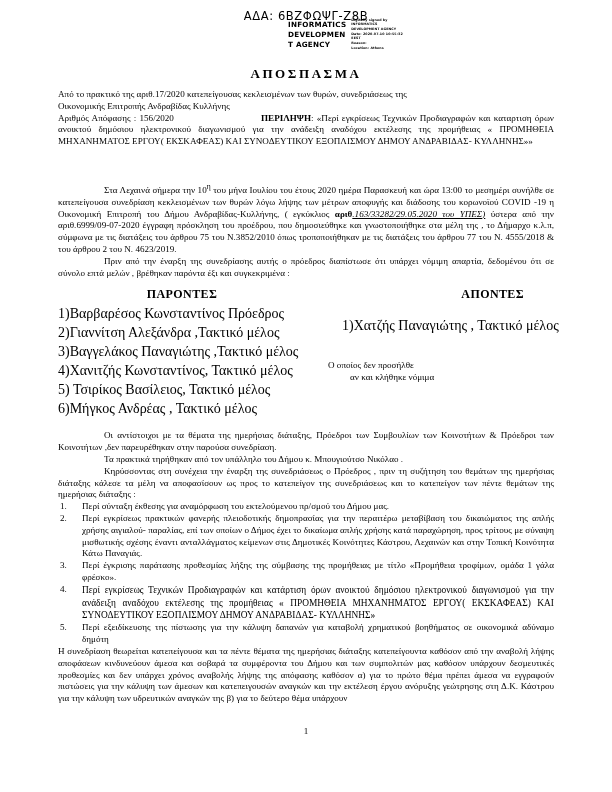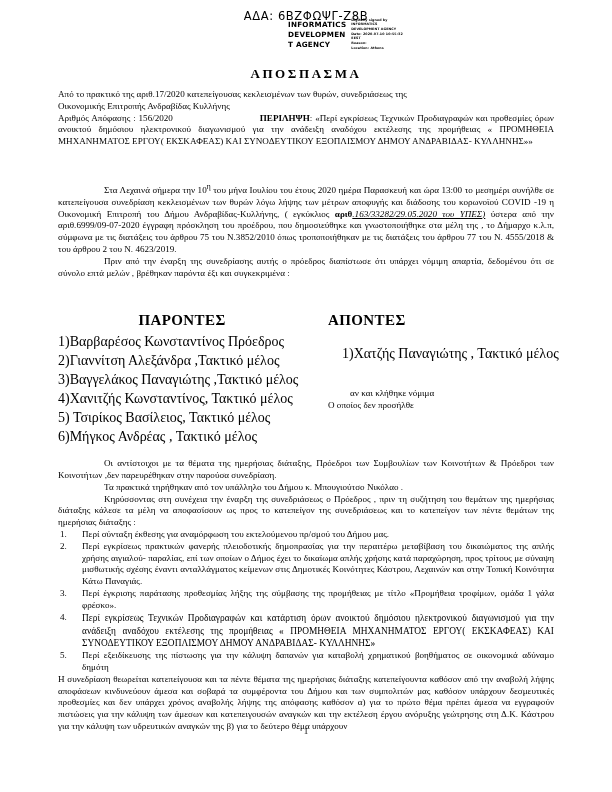--- a/index.html
+++ b/index.html
@@ -106,26 +106,25 @@
     margin-top: 2px;
   }
   .att-col {
     width: 50%;
     box-sizing: border-box;
   }
   .att-col.right { padding-left: 22px; }
   .att-head {
     text-align: center;
     font-weight: bold;
-    font-size: 15px;
+    font-size: 12px;
     letter-spacing: 0.4px;
     margin-bottom: 1px;
-    margin-top: 24px;
-  }
-  .att-col.right .att-head { text-align: left; padding-right: 30px; }
+  }
+  .att-col.right .att-head { text-align: right; padding-right: 30px; }
   .att-item {
     font-size: 14px;
     line-height: 1.36;
     white-space: nowrap;
   }
   .att-col.right .att-item { padding-left: 14px; margin-top: 13px; }
   .att-note {
     font-size: 9.1px;
     line-height: 1.36;
     white-space: nowrap;
@@ -187,21 +186,21 @@
 
   <div class="content">
 
     <div class="doc-title">ΑΠΟΣΠΑΣΜΑ</div>
 
     <p>Από το πρακτικό  της αριθ.17/2020  κατεπείγουσας  κεκλεισμένων  των θυρών,     συνεδριάσεως    της</p>
     <p>Οικονομικής Επιτροπής Ανδραβίδας Κυλλήνης</p>
 
     <p>
       <span>Αριθμός Απόφασης : 156/2020</span>
-      <span style="display:inline-block;width:84px"></span><span class="bold">ΠΕΡΙΛΗΨΗ</span><span>: </span><span>«Περί εγκρίσεως  Τεχνικών Προδιαγραφών και προθεσμίες όρων ανοικτού  δημόσιου ηλεκτρονικού διαγωνισμού για την ανάδειξη αναδόχου εκτέλεσης της προμήθειας « ΠΡΟΜΗΘΕΙΑ  ΜΗΧΑΝΗΜΑΤΟΣ ΕΡΓΟΥ( ΕΚΣΚΑΦΕΑΣ)  ΚΑΙ ΣΥΝΟΔΕΥΤΙΚΟΥ ΕΞΟΠΛΙΣΜΟΥ ΔΗΜΟΥ ΑΝΔΡΑΒΙΔΑΣ- ΚΥΛΛΗΝΗΣ»»</span>
+      <span style="display:inline-block;width:84px"></span><span class="bold">ΠΕΡΙΛΗΨΗ</span><span>: </span><span>«Περί εγκρίσεως  Τεχνικών Προδιαγραφών και καταρτιση όρων ανοικτού  δημόσιου ηλεκτρονικού διαγωνισμού για την ανάδειξη αναδόχου εκτέλεσης της προμήθειας « ΠΡΟΜΗΘΕΙΑ  ΜΗΧΑΝΗΜΑΤΟΣ ΕΡΓΟΥ( ΕΚΣΚΑΦΕΑΣ)  ΚΑΙ ΣΥΝΟΔΕΥΤΙΚΟΥ ΕΞΟΠΛΙΣΜΟΥ ΔΗΜΟΥ ΑΝΔΡΑΒΙΔΑΣ- ΚΥΛΛΗΝΗΣ»»</span>
     </p>
 
     <div class="spacer-lg"></div>
 
     <p class="indent">
       <span>Στα Λεχαινά σήμερα την 10</span><sup>η</sup><span> του μήνα Ιουλίου   του έτους 2020  ημέρα Παρασκευή    και ώρα 13:00 το μεσημέρι   συνήλθε σε κατεπείγουσα συνεδρίαση κεκλεισμένων των θυρών λόγω λήψης των μέτρων αποφυγής και διάδοσης    του κορωνοϊού  COVID -19 η   Οικονομική Επιτροπή του Δήμου Ανδραβίδας-Κυλλήνης, ( εγκύκλιος </span><span class="bold">αριθ</span><u>.163/33282/29.05.2020   του ΥΠΕΣ)</u><span> ύστερα από την αριθ.6999/09-07-2020 έγγραφη  πρόσκληση του προέδρου, που δημοσιεύθηκε και γνωστοποιήθηκε  στα μέλη της , το Δήμαρχο κ.λ.π,  σύμφωνα με  τις διατάξεις του άρθρου   75 του Ν.3852/2010  όπως τροποποιήθηκαν με τις διατάξεις του άρθρου  77 του Ν. 4555/2018 &amp;  του άρθρου 2 του Ν. 4623/2019.</span>
     </p>
 
     <p class="indent">Πριν από την έναρξη της συνεδρίασης  αυτής   ο πρόεδρος διαπίστωσε ότι υπάρχει νόμιμη απαρτία, δεδομένου ότι σε σύνολο  επτά  μελών , βρέθηκαν παρόντα έξι   και συγκεκριμένα :</p>
 
@@ -214,22 +213,22 @@
         <div class="att-item">2)Γιαννίτση Αλεξάνδρα  ,Τακτικό μέλος</div>
         <div class="att-item">3)Βαγγελάκος  Παναγιώτης ,Τακτικό μέλος</div>
         <div class="att-item">4)Χανιτζής Κωνσταντίνος, Τακτικό μέλος</div>
         <div class="att-item">5) Τσιρίκος  Βασίλειος, Τακτικό μέλος</div>
         <div class="att-item">6)Μήγκος Ανδρέας , Τακτικό μέλος</div>
       </div>
       <div class="att-col right">
         <div class="att-head">ΑΠΟΝΤΕΣ</div>
         <div class="att-item">1)Χατζής  Παναγιώτης , Τακτικό μέλος</div>
         <div class="att-item" style="height:11px"></div>
+        <div class="att-note">Ο οποίος δεν προσήλθε</div>
         <div class="att-note pad">αν και κλήθηκε νόμιμα</div>
-        <div class="att-note">Ο οποίος δεν προσήλθε</div>
       </div>
     </div>
 
     <div class="spacer-md"></div>
 
     <p class="indent">Οι αντίστοιχοι  με τα θέματα της ημερήσιας διάταξης, Πρόεδροι  των Συμβουλίων  των  Κοινοτήτων &amp; Πρόεδροι  των Κοινοτήτων  ,δεν παρευρέθηκαν  στην παρούσα συνεδρίαση.</p>
     <p class="indent">Τα πρακτικά τηρήθηκαν από τον υπάλληλο του Δήμου κ. Μπουγιούτσο Νικόλαο      .</p>
     <p class="indent">Κηρύσσοντας  στη συνέχεια την έναρξη  της συνεδριάσεως  ο Πρόεδρος  , πριν τη συζήτηση του θεμάτων  της ημερήσιας διάταξης κάλεσε τα μέλη  να αποφασίσουν  ως προς το κατεπείγον της συνεδριάσεως και  το κατεπείγον  των  πέντε  θεμάτων   της ημερήσιας διάταξης   :</p>
 
     <ol class="agenda">

